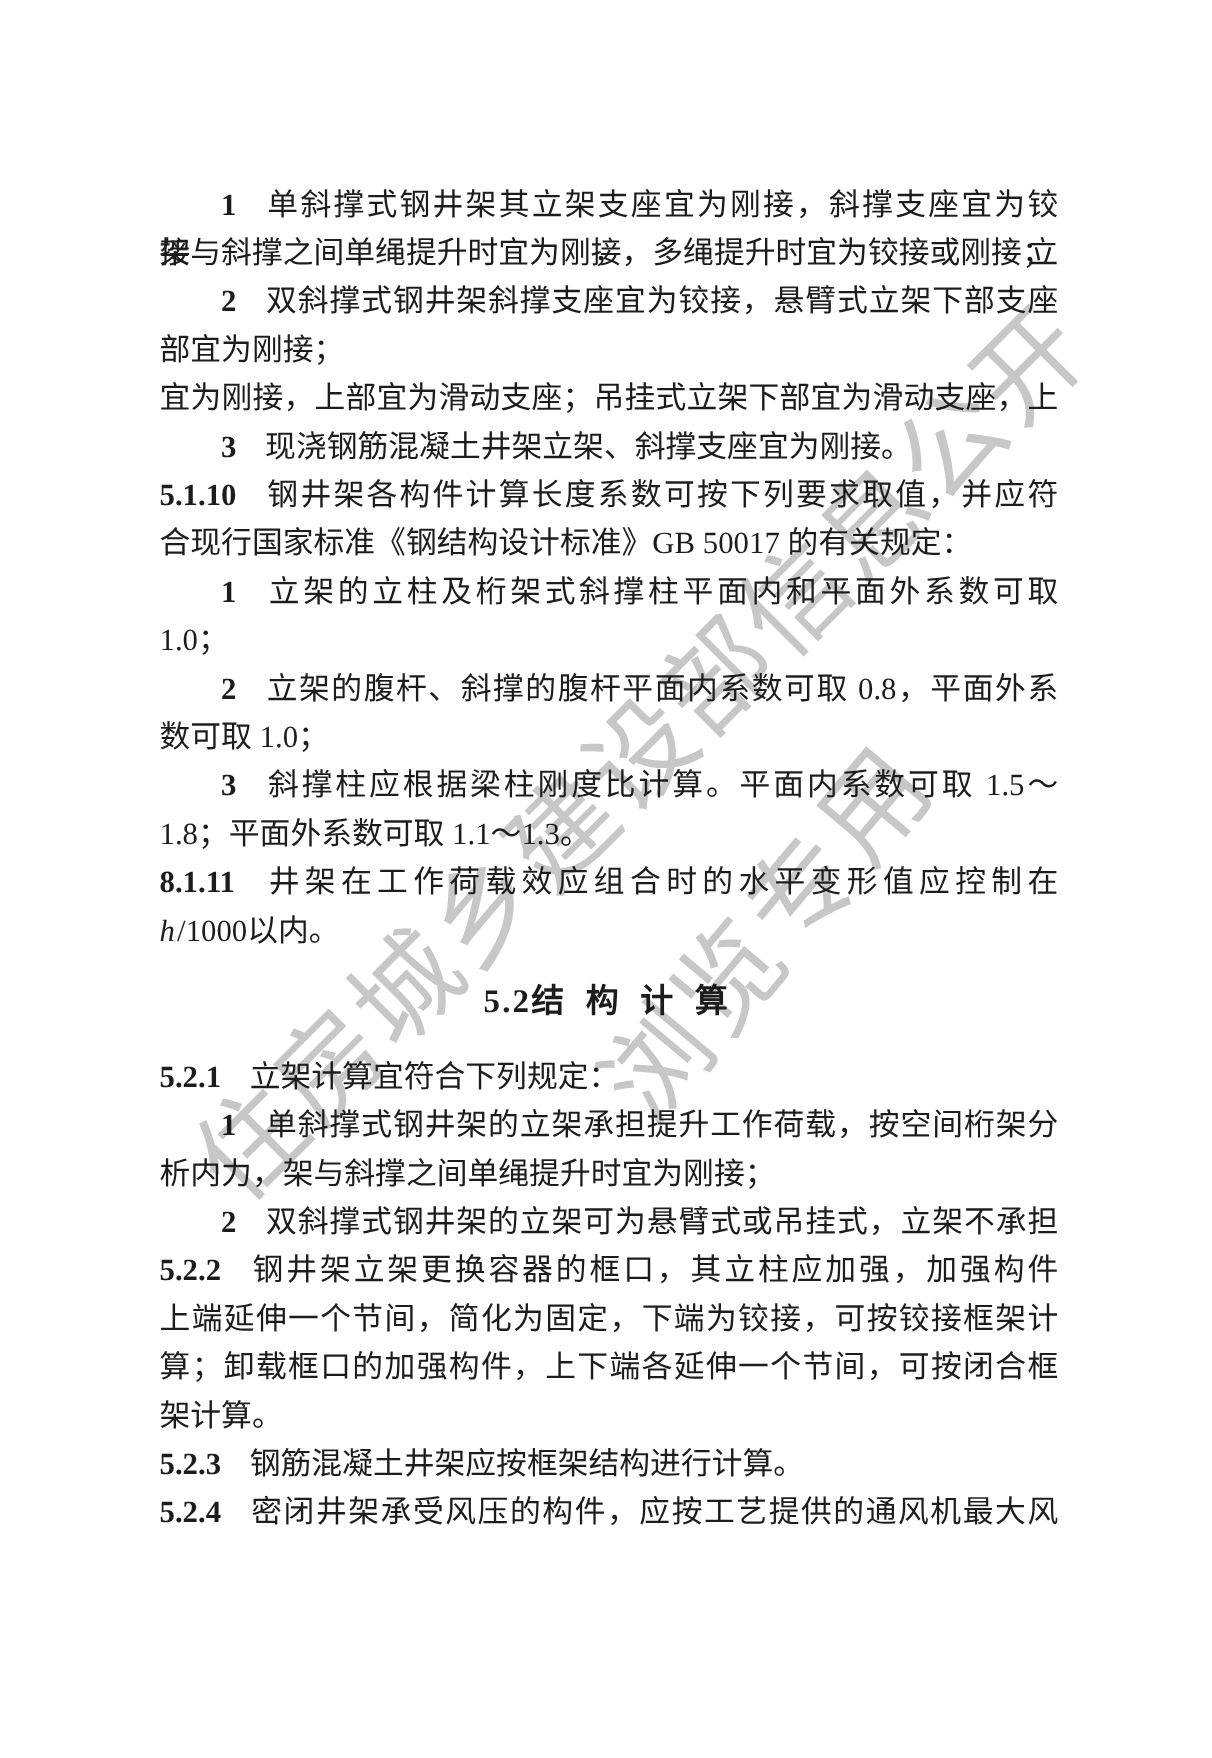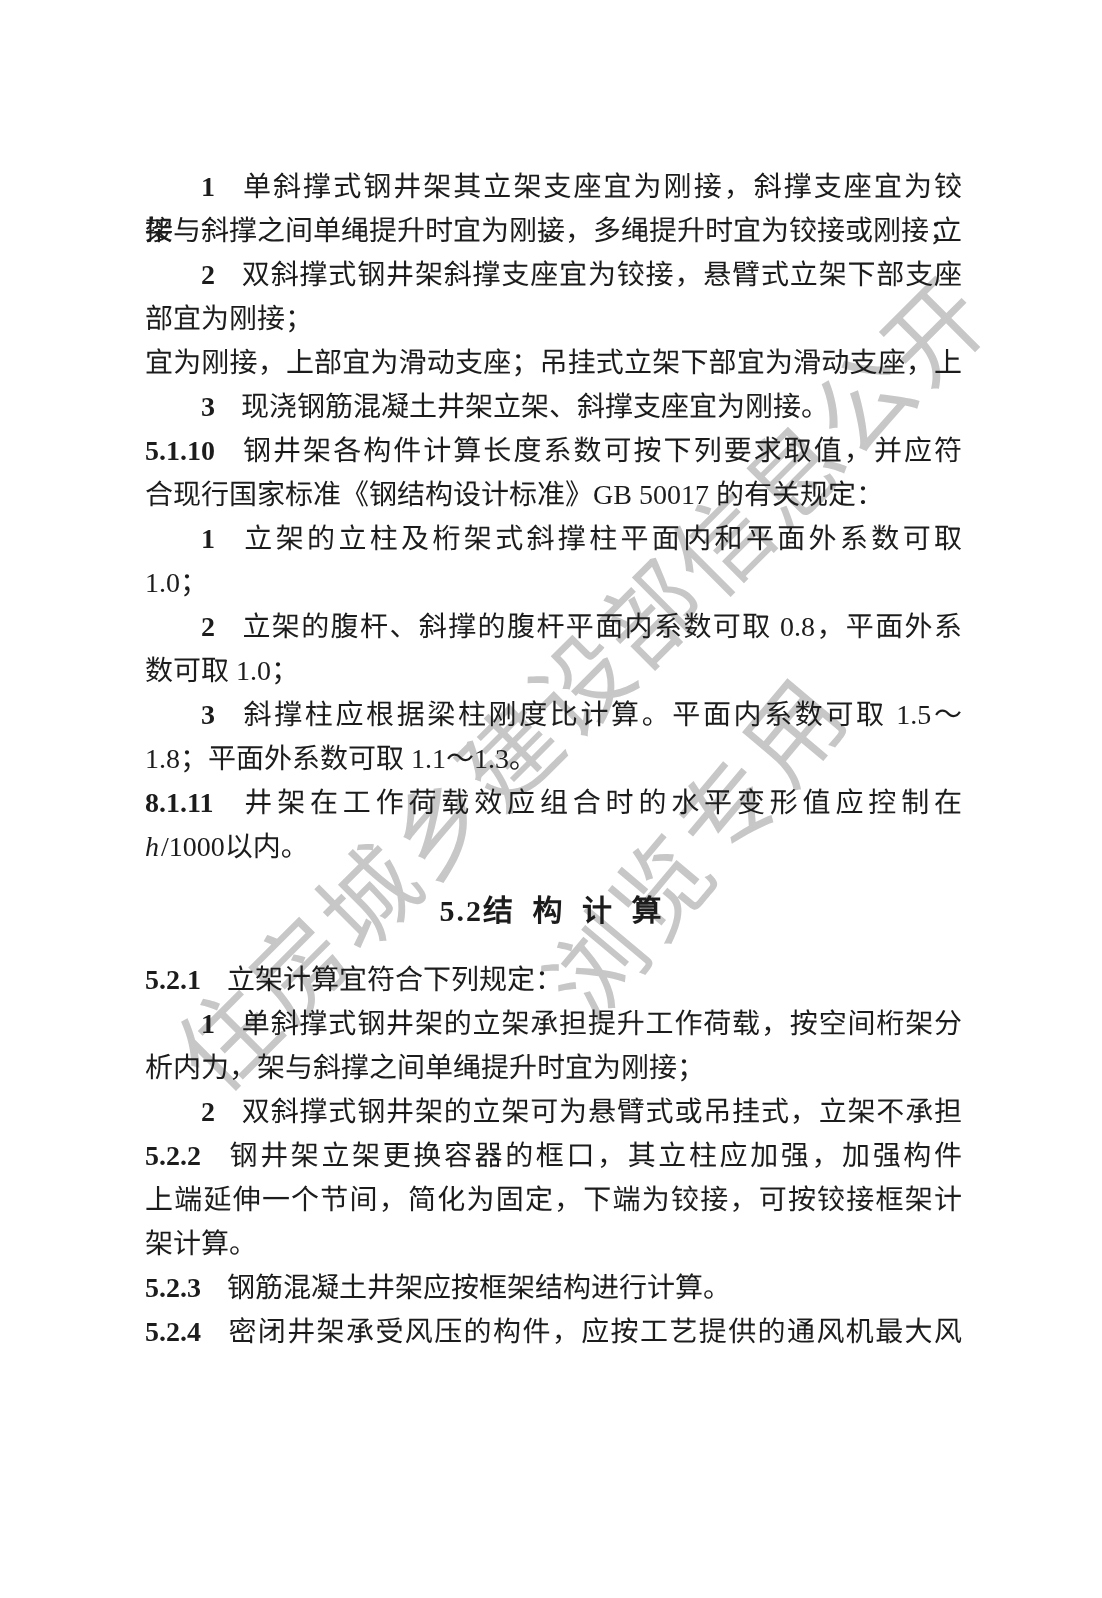--- a/index.html
+++ b/index.html
@@ -115,20 +115,21 @@
       <span class="sec-num">5.2</span><span class="sec-title">结 构 计 算</span>
     </div>
 
     <div>
         <div class="line"><span class="num">5.2.1</span><span>立架计算宜符合下列规定：</span></div>
         <div class="line justify indent"><span class="num">1</span><span>单斜撑式钢井架的立架承担提升工作荷载，按空间桁架分</span></div>
         <div class="line"><span>析内力，架与斜撑之间单绳提升时宜为刚接；</span></div>
         <div class="line justify indent"><span class="num">2</span><span>双斜撑式钢井架的立架可为悬臂式或吊挂式，立架不承担</span></div>
         <div class="line justify"><span class="num">5.2.2</span><span>钢井架立架更换容器的框口，其立柱应加强，加强构件</span></div>
         <div class="line justify"><span>上端延伸一个节间，简化为固定，下端为铰接，可按铰接框架计</span></div>
+        <div class="line justify"><span>算；卸载框口的加强构件，上下端各延伸一个节间，可按闭合框</span></div>
         <div class="line"><span>架计算。</span></div>
         <div class="line"><span class="num">5.2.3</span><span>钢筋混凝土井架应按框架结构进行计算。</span></div>
         <div class="line justify"><span class="num">5.2.4</span><span>密闭井架承受风压的构件，应按工艺提供的通风机最大风</span></div>
       </div>
 
   </div>
 
 
 </div>
 

